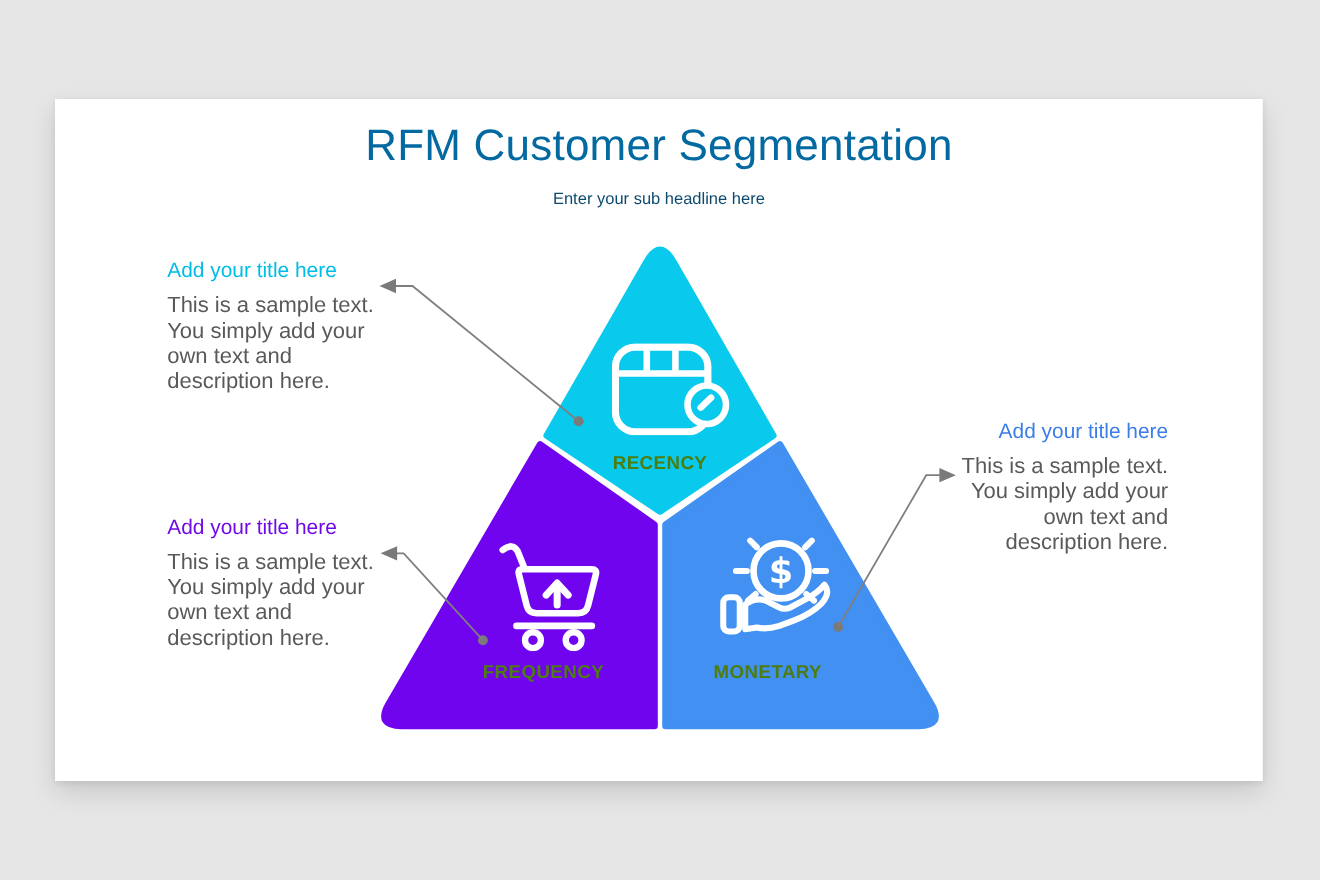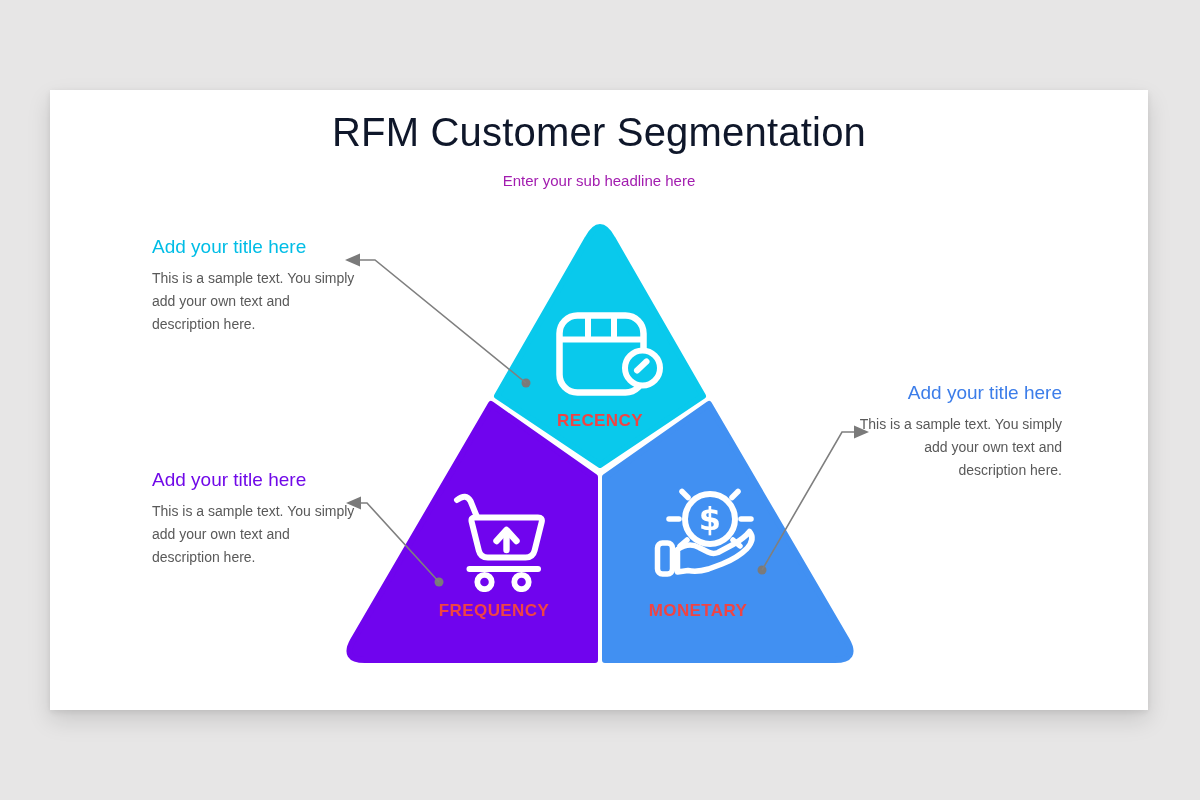--- a/index.html
+++ b/index.html
@@ -9,49 +9,49 @@
     font-family:"Liberation Sans", sans-serif;
     position:relative;
   }
   .slide{
     position:absolute;left:50px;top:90px;width:1098px;height:620px;
     background:#ffffff;
     box-shadow:0 10px 22px rgba(0,0,0,.13), 0 2px 6px rgba(0,0,0,.08);
   }
   .title{
     position:absolute;top:20px;left:0;width:100%;text-align:center;
-    font-size:40px;font-weight:500;color:#0f172a;letter-spacing:.2px;
+    font-size:40px;font-weight:500;color:#0369a1;letter-spacing:.2px;
   }
   .subtitle{
     position:absolute;top:82px;left:0;width:100%;text-align:center;
-    font-size:15px;font-weight:400;color:#a21caf;
+    font-size:15px;font-weight:400;color:#0c4a6e;
   }
   .triangle-svg{position:absolute;left:290px;top:125px;}
   .icon-svg{position:absolute;}
   .icon-svg *{vector-effect:none;}
   #icon-recency{left:506px;top:222px;}
   #icon-frequency{left:398px;top:398px;}
   #icon-monetary{left:602px;top:396px;}
   .seg-label{
     position:absolute;width:200px;text-align:center;
-    color:#ef4444;font-weight:bold;font-size:17px;letter-spacing:.4px;
+    color:#4d7c0f;font-weight:bold;font-size:17px;letter-spacing:.4px;
   }
   #label-recency{left:450px;top:321px;}
   #label-frequency{left:344px;top:511px;}
   #label-monetary{left:548px;top:511px;}
   .connector-svg{position:absolute;left:0;top:0;pointer-events:none;}
   .connector-line{stroke:#7f7f7f;stroke-width:1.6;fill:none;}
   .connector-dot{fill:#7a7a7a;}
   .connector-arrow{fill:#7a7a7a;}
   .callout{position:absolute;width:206px;margin-top:13px;}
   #callout-0{left:102px;top:133px;}
   #callout-1{left:102px;top:366px;}
   #callout-2{right:86px;top:279px;text-align:right;}
   .callout-title{font-size:19px;font-weight:400;margin:0 0 9px 0;}
-  .callout-body{font-size:14px;line-height:23px;color:#595959;margin:0;}
+  .callout-body{font-size:20px;line-height:23px;color:#595959;margin:0;}
   .ico{stroke:#ffffff;fill:none;stroke-linecap:round;stroke-linejoin:round;}
   .dollar-text{font-family:"DejaVu Sans", sans-serif;font-weight:bold;fill:#ffffff;}
 </style>
 </head>
 <body>
 
 <div class="slide">
 
   <div class="title">RFM Customer Segmentation</div>
   <div class="subtitle">Enter your sub headline here</div>

